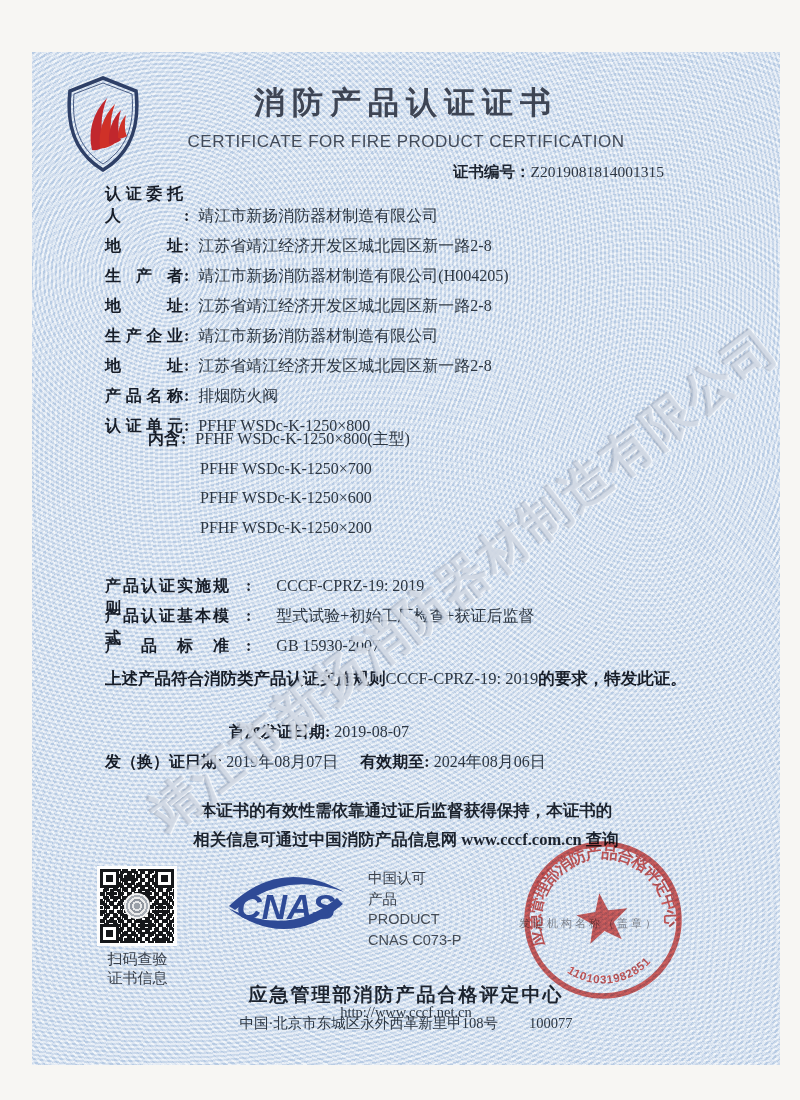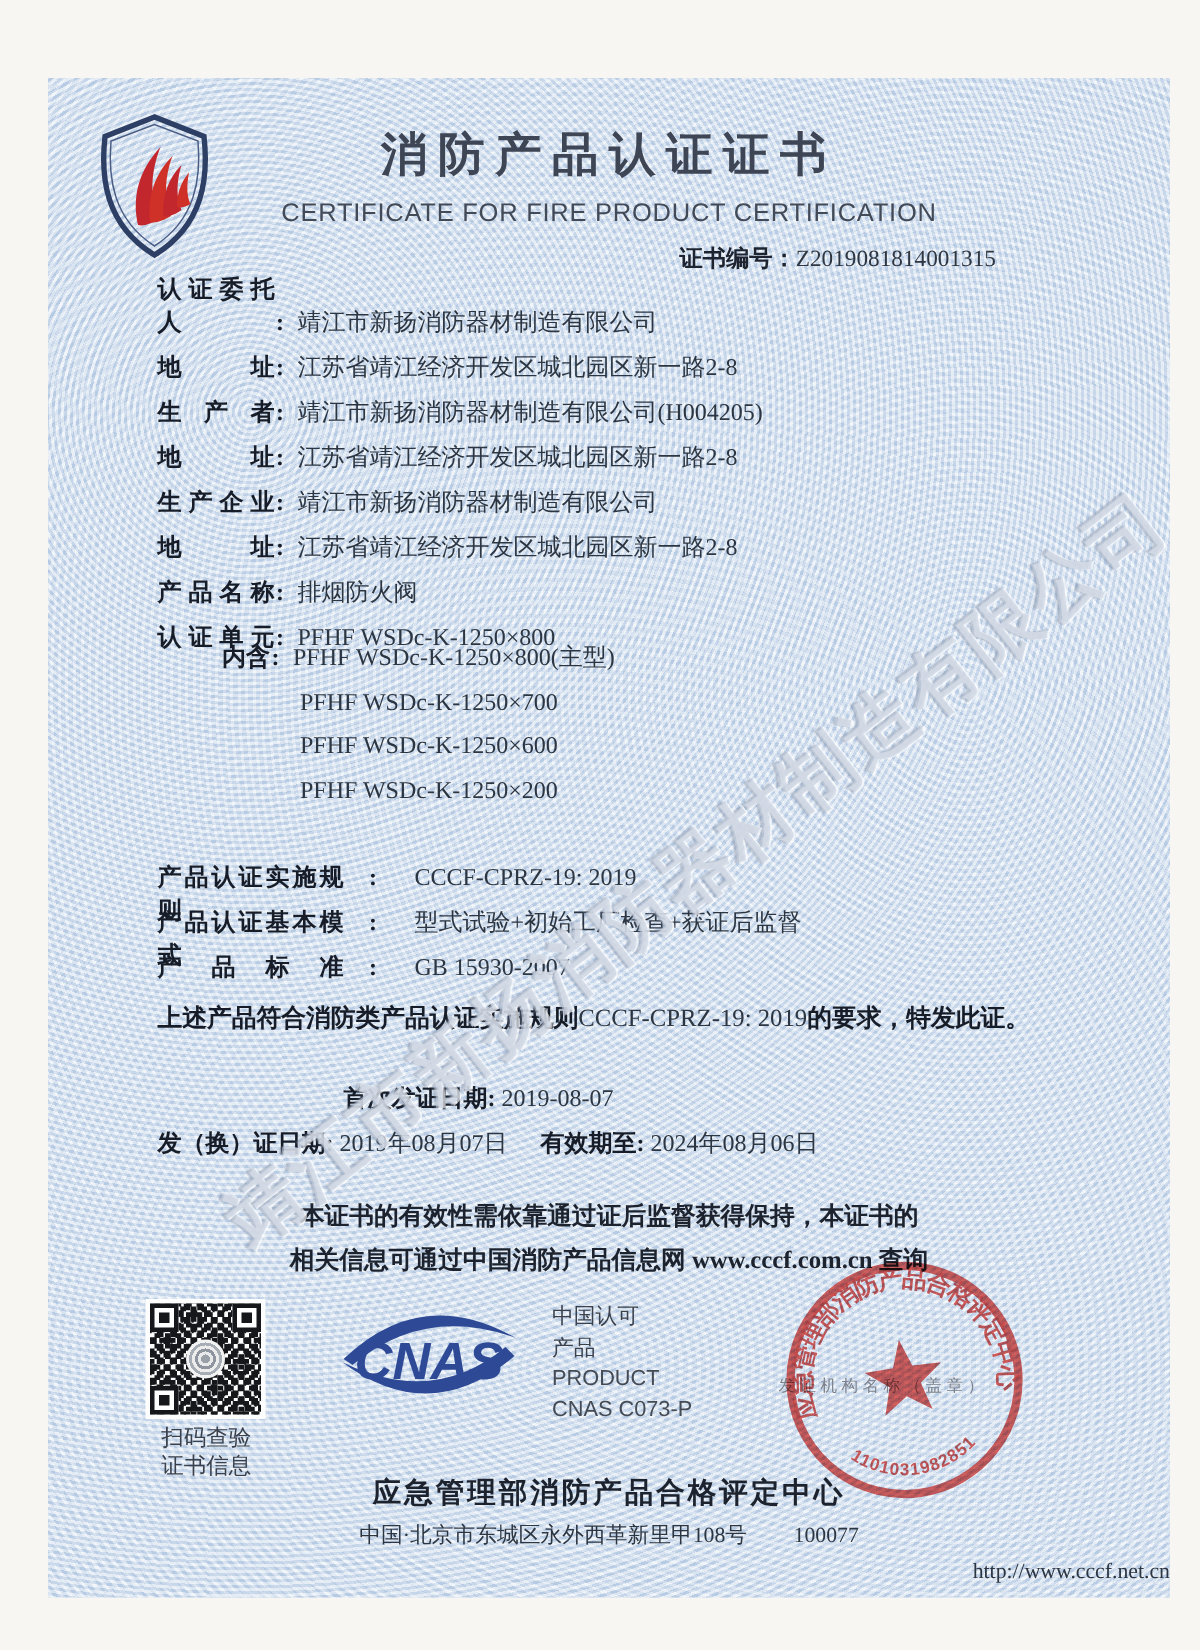--- a/index.html
+++ b/index.html
@@ -67,21 +67,21 @@
   .cnas-logo{left:193px;top:812px;}
   .cnas-text{left:336px;top:816px;font-size:14.5px;line-height:20.5px;color:#3a414c;}
   .cnas-text .en{font-family:"Liberation Sans","DejaVu Sans",sans-serif;color:#444b55;}
 
   .issuer{left:487px;top:864px;font-size:11px;letter-spacing:3px;color:#7d828c;font-family:Liberation Mono, monospace;}
   .stamp{left:481px;top:778px;width:180px;height:180px;mix-blend-mode:multiply;opacity:.92;}
 
   .org{top:930px;font-size:19px;font-weight:700;letter-spacing:2px;color:#1c232e;}
   .addr{top:962px;font-size:14.5px;color:#2c3642;}
   .addr .pc{display:inline-block;margin-left:31px;}
-  .url{top:988px;font-size:14.5px;color:#2c3642;text-align:right;}
+  .url{top:952px;font-size:14.5px;color:#2c3642;}
 
   .watermark{left:104px;top:742px;transform:rotate(-38deg);transform-origin:0 0;
     font-size:50px;font-weight:700;letter-spacing:2px;white-space:nowrap;
     color:rgba(196,206,222,.60);
     text-shadow:1px 1px 0 rgba(255,255,255,.65),-1px -1px 1px rgba(118,130,152,.42);
     pointer-events:none;z-index:40;}
 </style>
 </head>
 <body>
 

